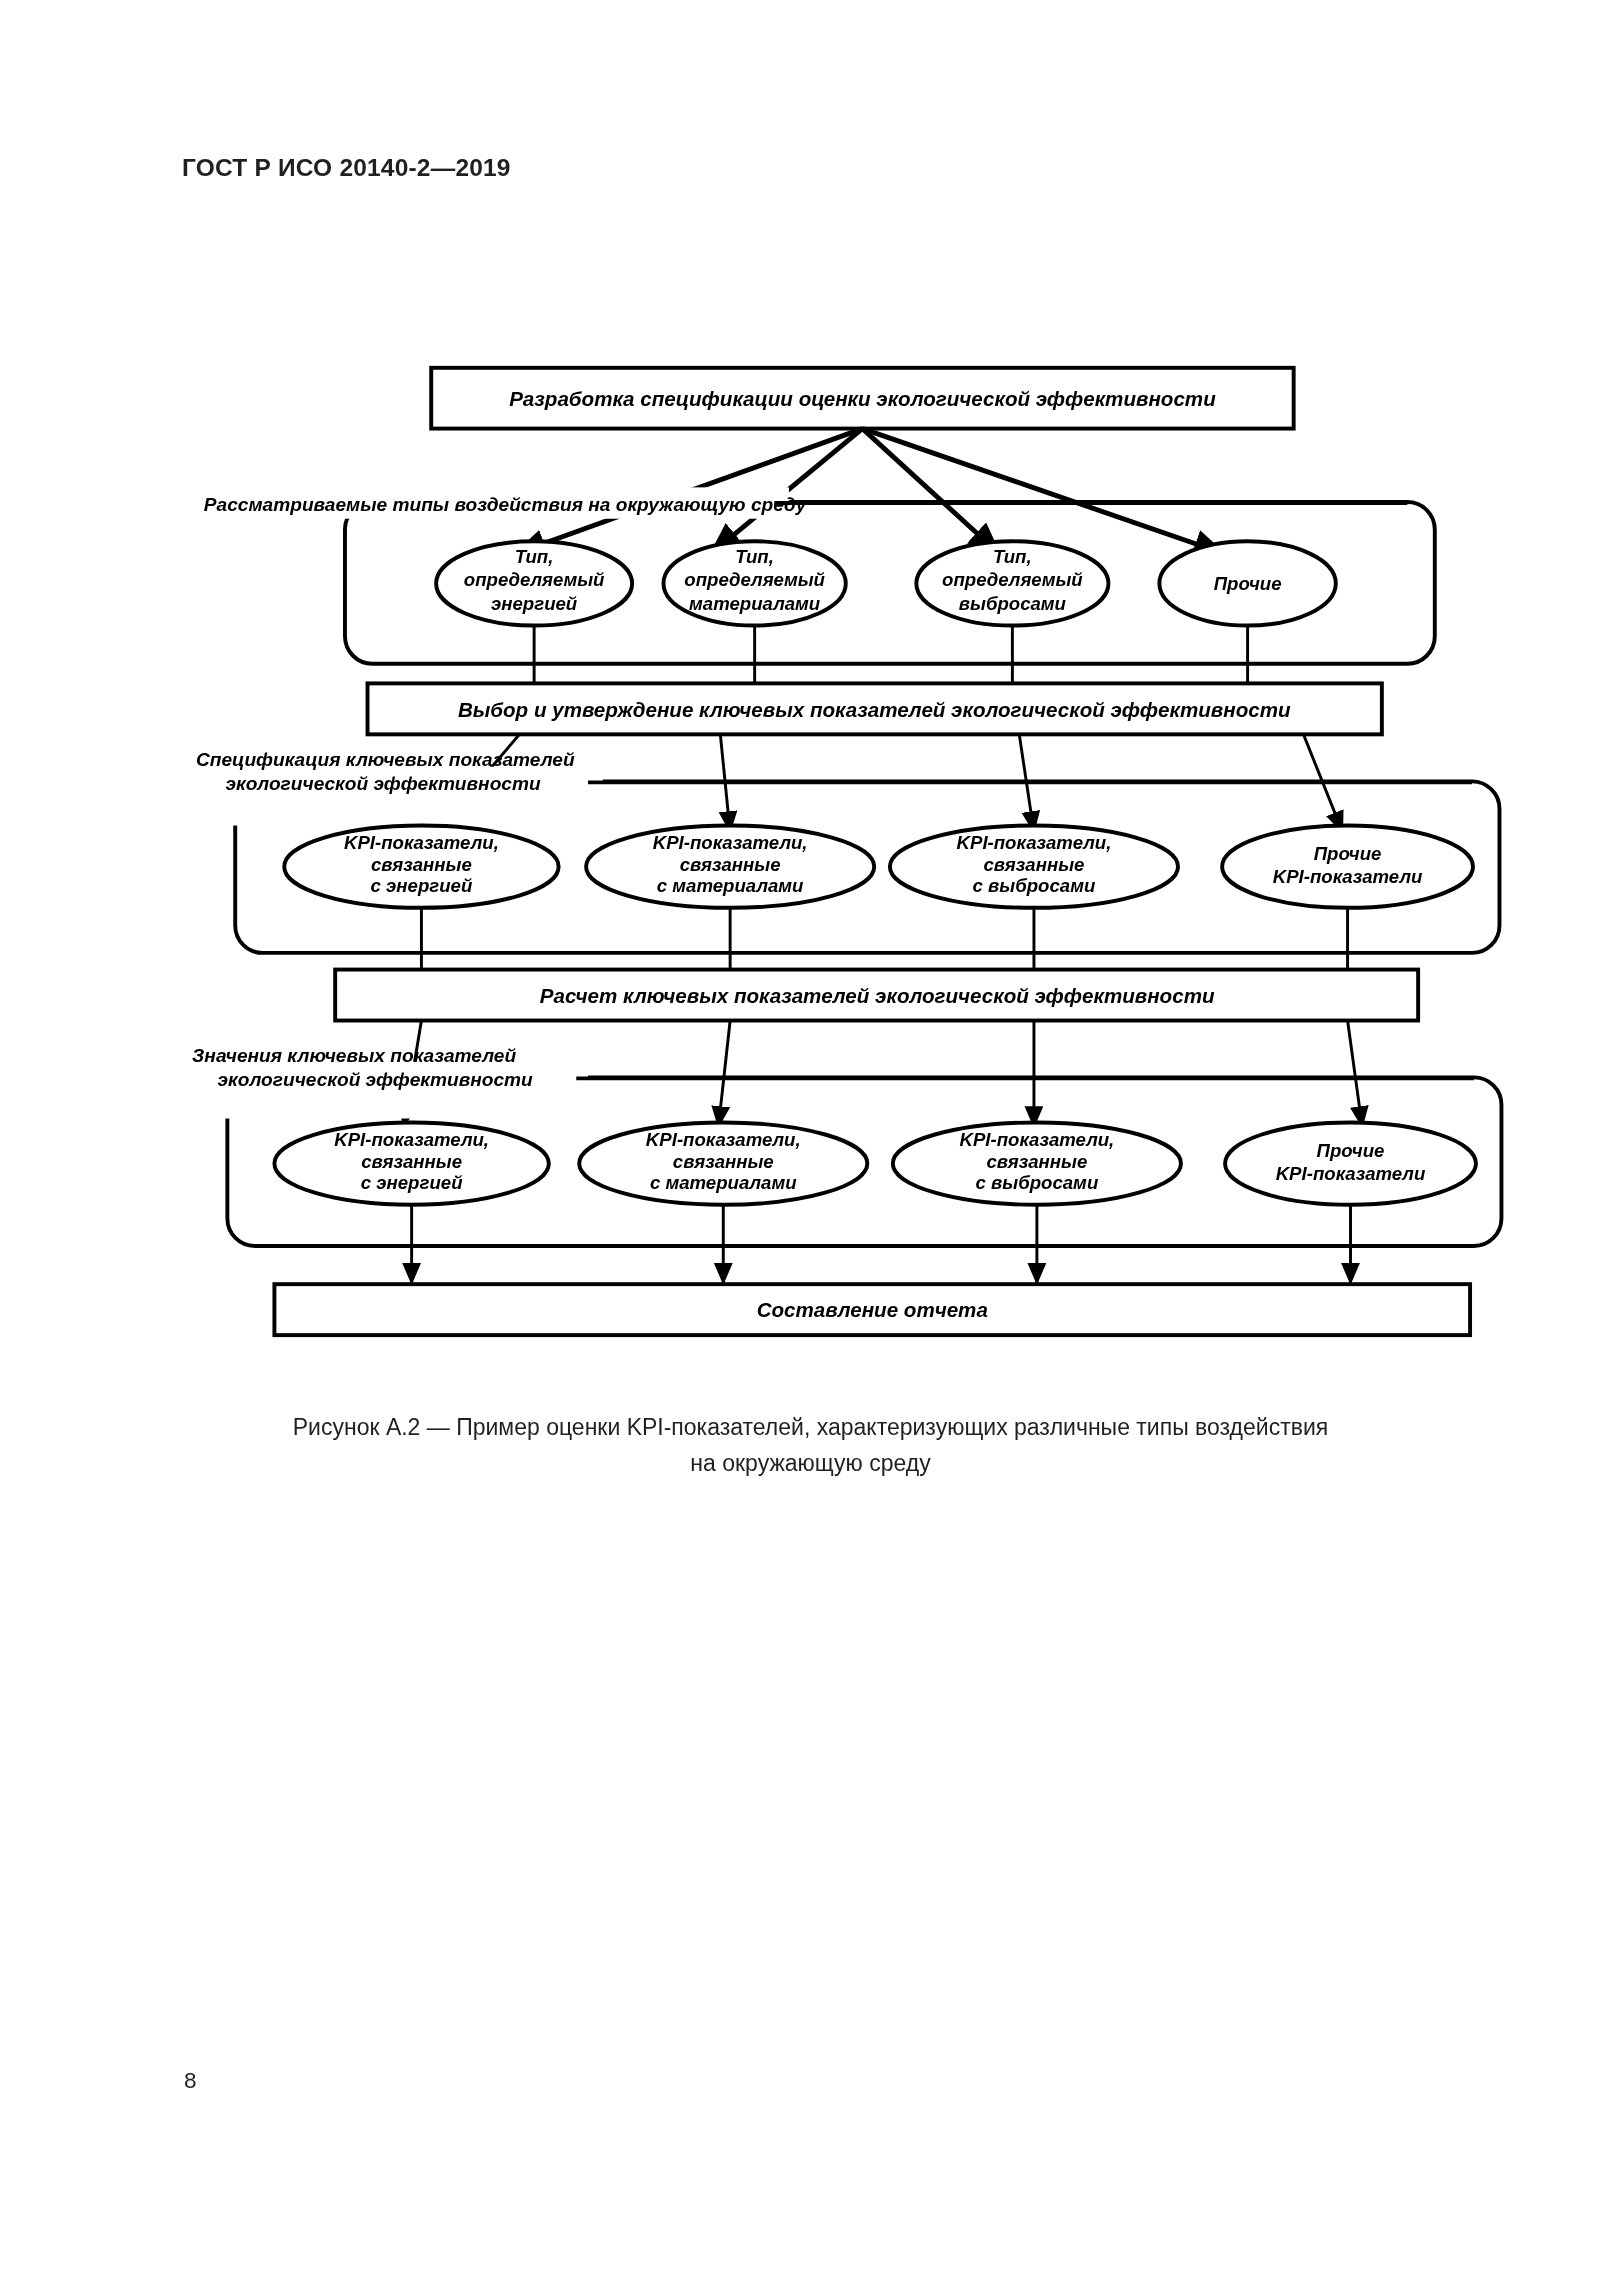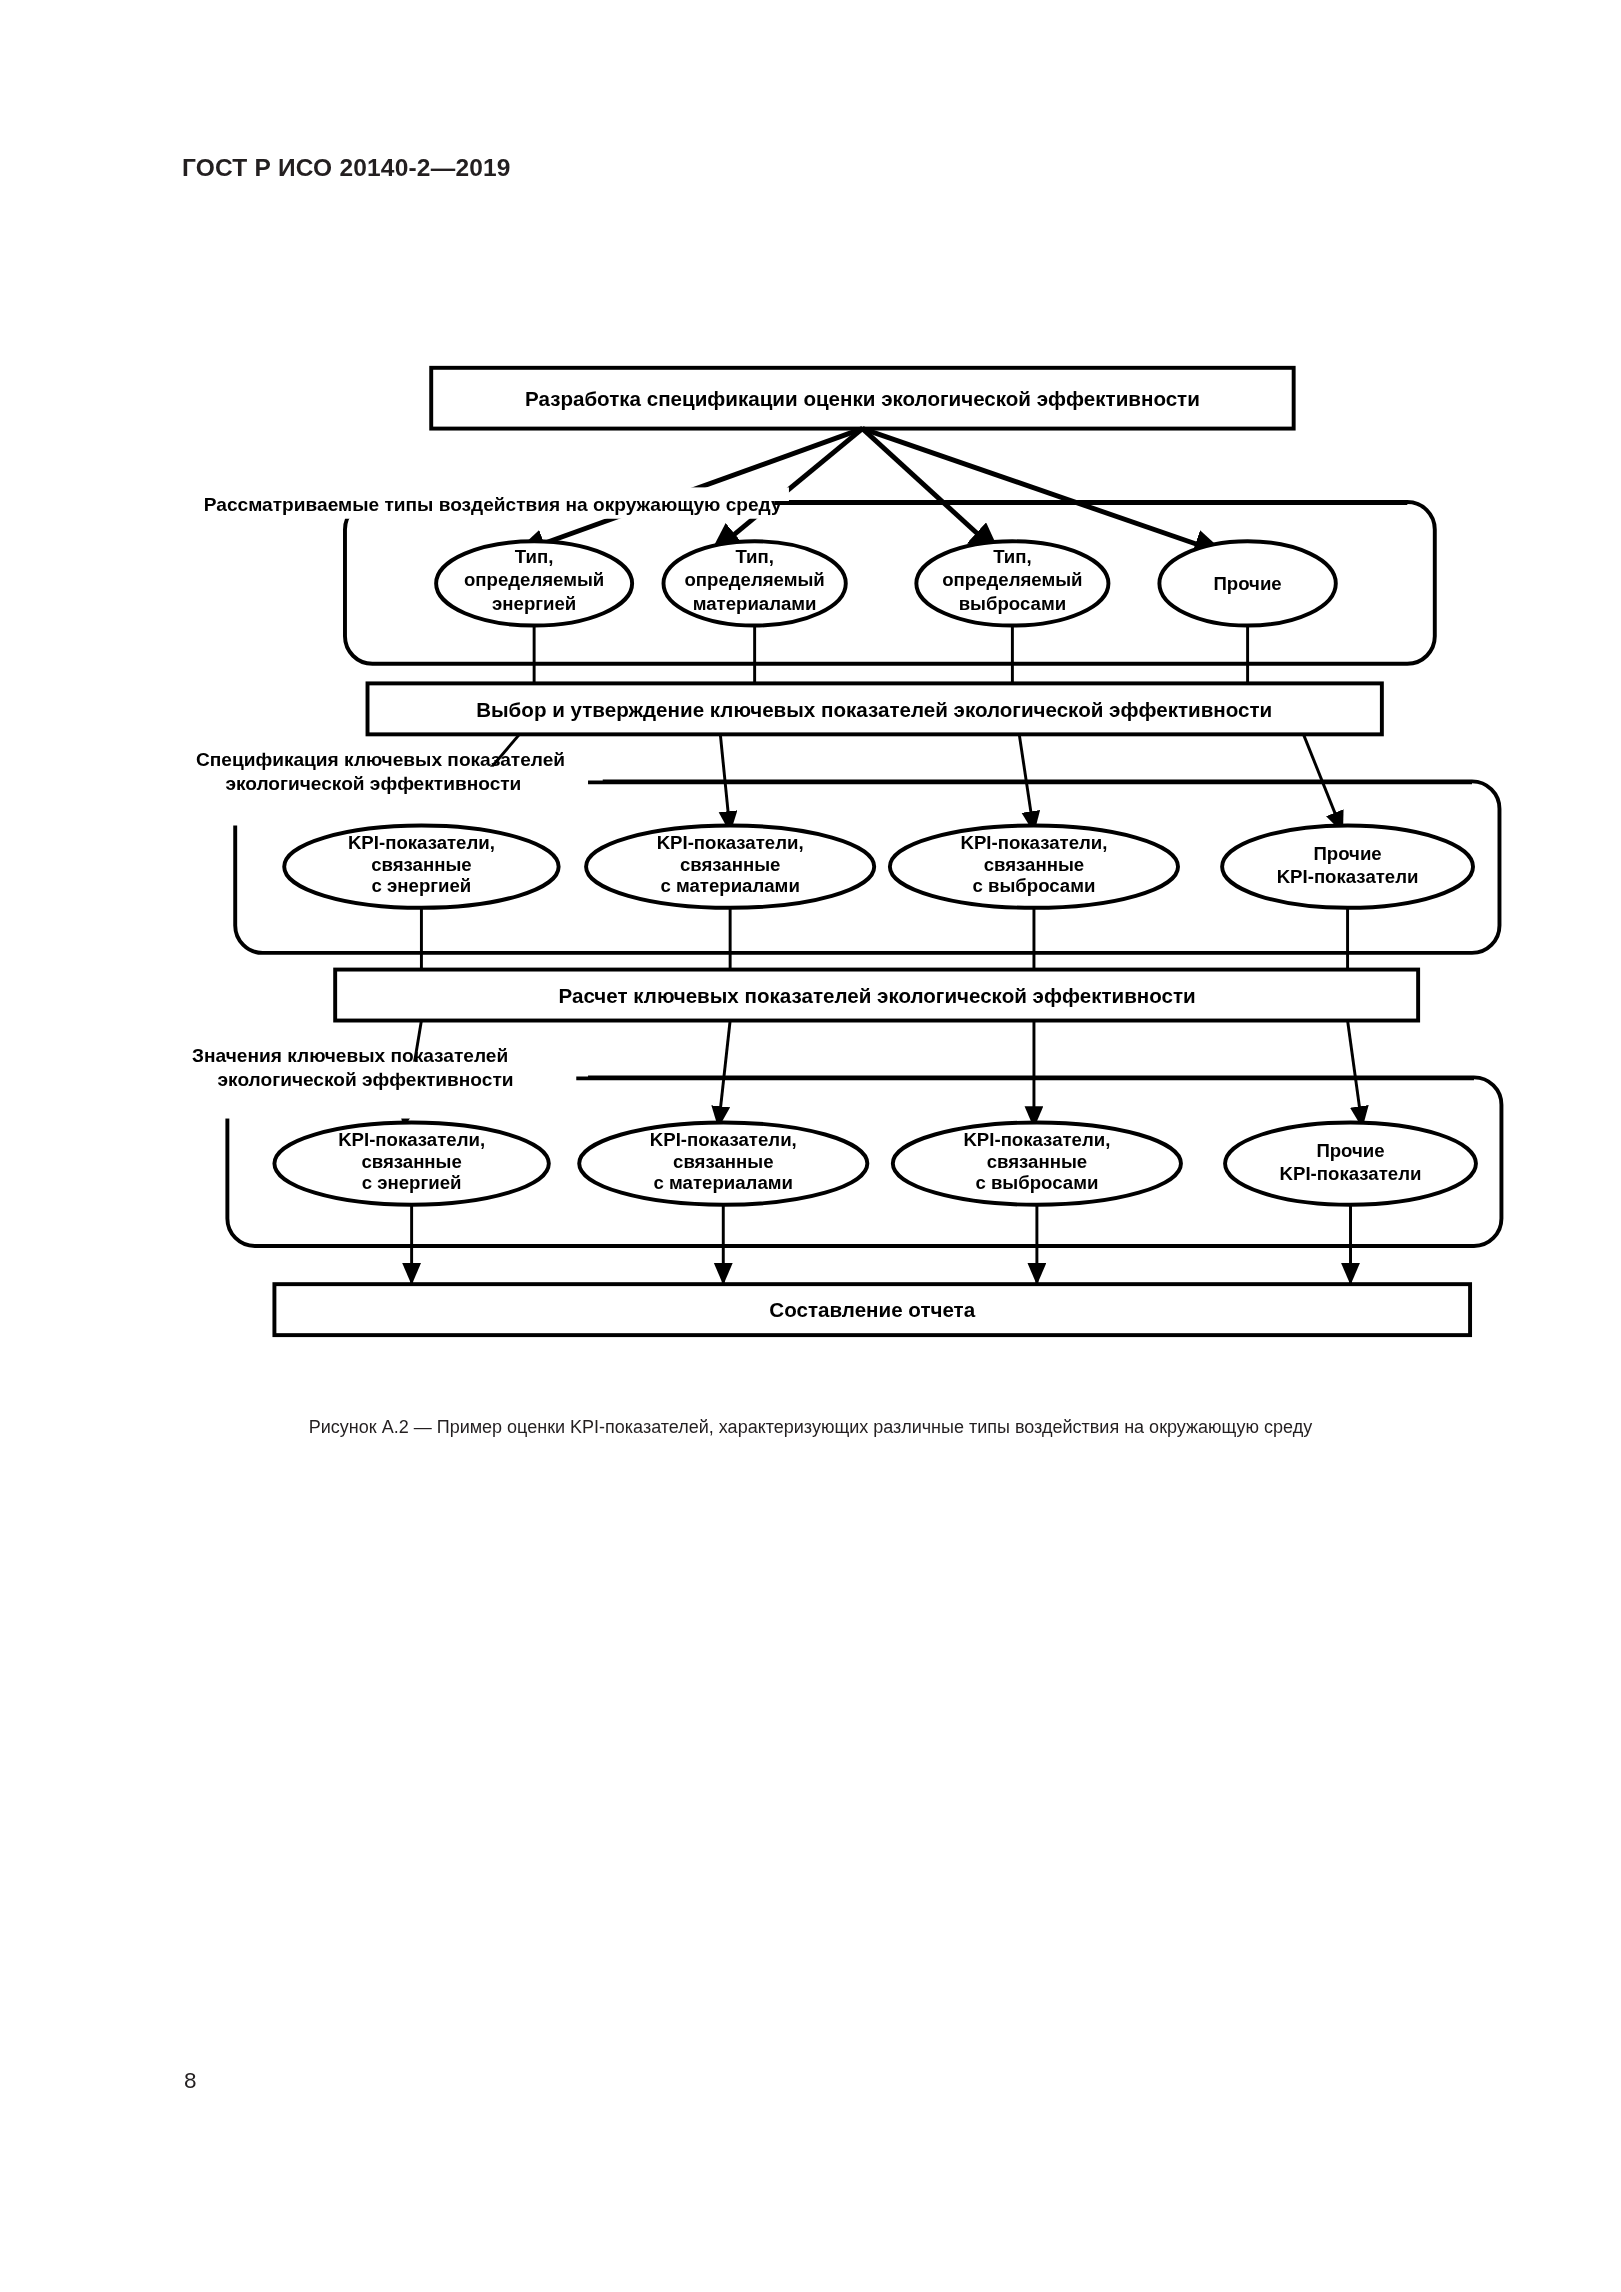--- a/index.html
+++ b/index.html
@@ -43,20 +43,21 @@
     text-indent: 61px;
   }
 
   
   .figure {
     position: absolute;
     left: 0;
     top: 338px;
     width: 1621px;
     height: 1000px;
+    font-style: italic;
   }
   .figure svg {
     display: block;
     width: 1621px;
     height: 1000px;
     overflow: visible;
   }
 
   .proc-label,
   .node-label,
@@ -112,21 +113,21 @@
     fill: #ffffff;
     stroke: none;
   }
 
   
   .caption {
     position: absolute;
     left: 291px;
     top: 1397px;
     width: 1039px;
-    font-size: 18px;
+    font-size: 23px;
     line-height: 36px;
     text-align: center;
   }
 
   
   .page-number {
     position: absolute;
     left: 184px;
     top: 2056px;
     font-size: 22.5px;

